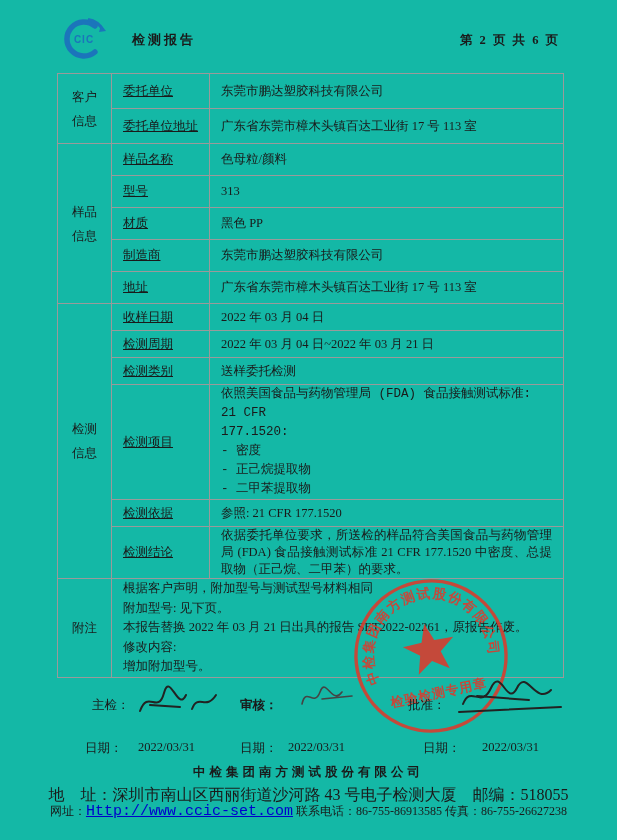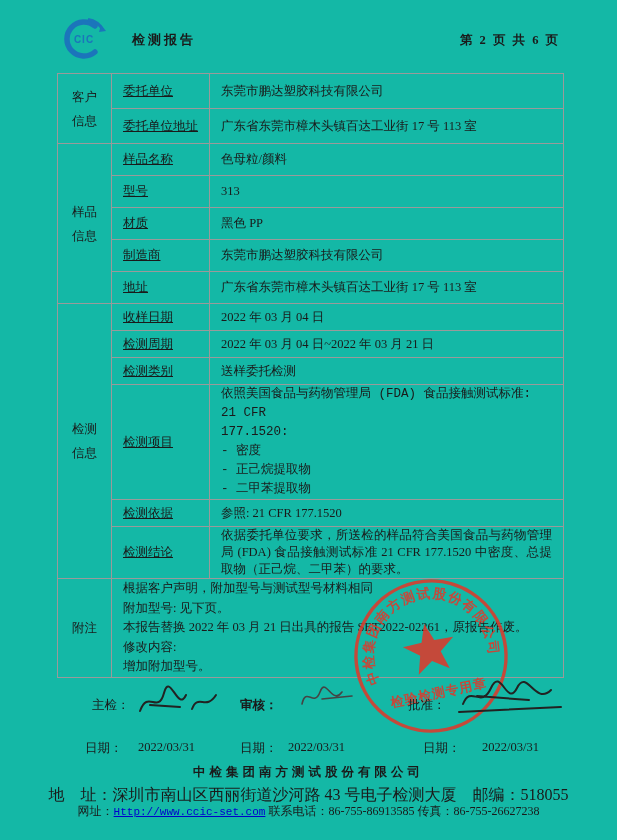--- a/index.html
+++ b/index.html
@@ -43,21 +43,21 @@
   .sig-label { position:absolute; font-size:12.5px; white-space:nowrap; z-index:6; }
   .sig-svg   { position:absolute; z-index:6; }
   .date-val  { position:absolute; font-size:12.5px; white-space:nowrap; }
 
   
   .footer { position:absolute; left:0; right:0; text-align:center; }
   .f-company { top:764px; font-size:12.5px; font-weight:bold; letter-spacing:4px; }
   .f-addr    { top:785px; font-size:16px; }
   .f-web     { top:803px; font-size:12px; }
   .f-web a   { color:#0000cc; text-decoration:underline;
-               font-family:"Liberation Mono","DejaVu Sans Mono",monospace; font-size:11px; }
+               font-family:"Liberation Mono","DejaVu Sans Mono",monospace; font-size:15px; }
 </style>
 </head>
 <body>
 
 <div class="page">
 
   <div class="header">
     <svg class="logo-svg" viewBox="0 0 48 46">
       <path d="M34.9 9 A17 17 0 1 0 34.9 35" fill="none" stroke="#1b75bb" stroke-width="5.5" stroke-linecap="round"></path>
       <path d="M28 2.5 A21 21 0 0 1 43 13" fill="none" stroke="#1b75bb" stroke-width="3"></path>

